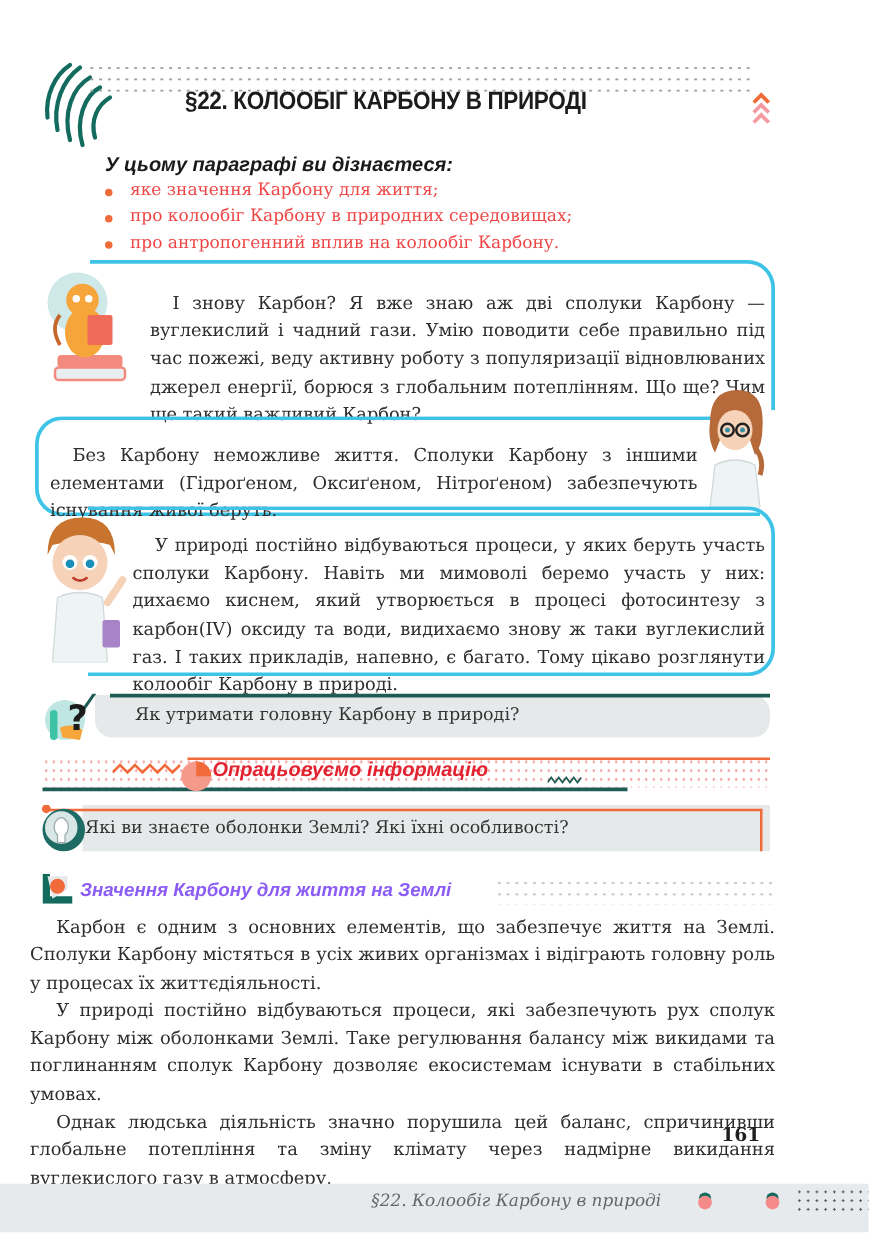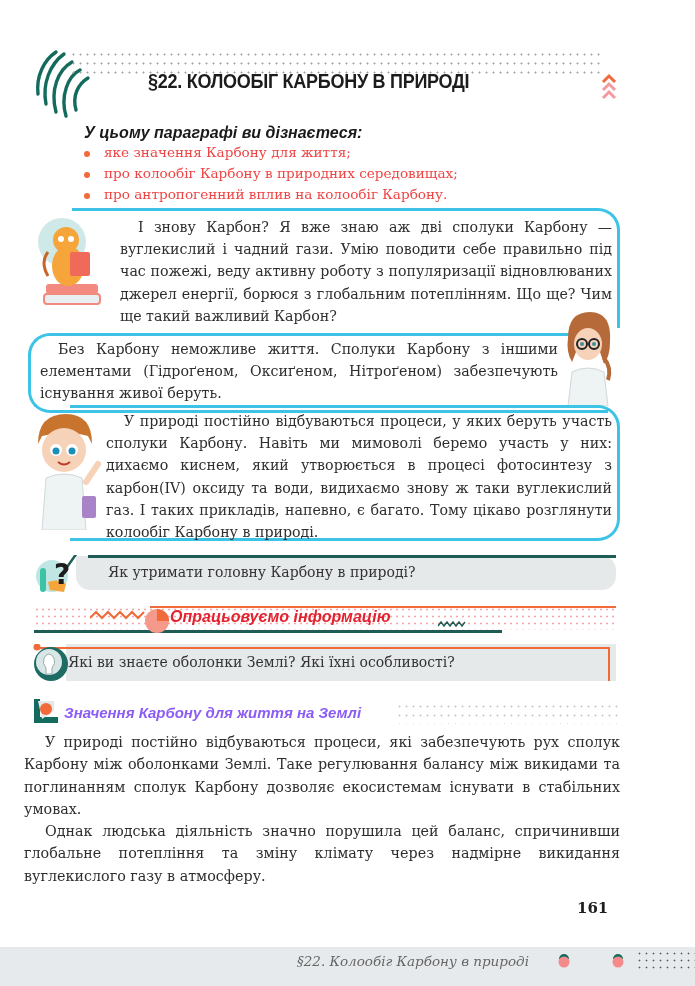--- a/index.html
+++ b/index.html
@@ -11,21 +11,21 @@
   .dots { background-image: radial-gradient(circle, #9aa3a6 0.9px, transparent 1.1px); background-size: 7px 9px; }
   .title { position: absolute; left: 148px; top: 70px; font-family: "Liberation Sans", sans-serif; font-weight: 700; font-size: 20px; letter-spacing: -0.3px; color: #1c1c1c; transform: scaleX(0.9); transform-origin: left; }
 
   .learn-title { position: absolute; left: 84px; top: 124px; font-family: "Liberation Sans", sans-serif; font-weight: 700; font-style: italic; font-size: 16px; color: #1a1a1a; }
   .bullets { position: absolute; left: 82px; top: 142px; list-style: none; }
   .bullets li { font-size: 13.6px; line-height: 21px; position: relative; padding-left: 22px; color: #ef4444; }
   .bullets li::before { content: ""; position: absolute; left: 2px; top: 9px; width: 6px; height: 6px; border-radius: 50%; background: #f06a3a; }
 
   .bubble { position: absolute; border: 3px solid #3cc3e6; border-radius: 22px; }
   .para { position: absolute; font-size: 14.2px; line-height: 22.2px; color: #2e2e2e; text-align: justify; }
-  .para p { text-indent: 18px; }
+  .para p { text-indent: 18px; margin-top: 16px; }
 
   .qbar { position: absolute; background: #e6e9ea; border-radius: 0 14px 14px 14px; }
   .qtext { position: absolute; font-size: 14px; color: #333; }
 
   .info-title { position: absolute; left: 170px; top: 608px; font-family: "Liberation Sans", sans-serif; font-weight: 700; font-style: italic; font-size: 16px; color: #e3222f; }
 
   .sec-title { position: absolute; left: 64px; top: 704px; font-family: "Liberation Sans", sans-serif; font-weight: 700; font-style: italic; font-size: 15px; color: #8b5cf6; }
 
   .body-text { position: absolute; left: 24px; top: 731px; width: 596px; font-size: 14.3px; line-height: 22.3px; color: #2e2e2e; text-align: justify; }
   .body-text p { text-indent: 21px; }
@@ -166,20 +166,21 @@
   <svg class="abs" style="left:34px;top:699px" width="24" height="24" viewBox="0 0 24 24">
     <path d="M0 0 L6 0 L6 18 L24 18 L24 24 L0 24z" fill="#136b5e"></path>
     <path d="M4 2 L20 2 L20 12 L8 20z" fill="#e6e9ea"></path>
     <circle cx="12" cy="10" r="6" fill="#f06a3a"></circle>
   </svg>
   <div class="sec-title">Значення Карбону для життя на Землі</div>
   <div class="abs dots" style="left:396px;top:702px;width:222px;height:22px;background-image:radial-gradient(circle,#c3c8ca 0.9px,transparent 1.1px);"></div>
 </div>
 
 <div class="body-text">
+  <p>Карбон є одним з основних елементів, що забезпечує життя на Землі. Сполуки Карбону містяться в усіх живих організмах і відіграють головну роль у процесах їх життєдіяльності.</p>
   <p>У природі постійно відбуваються процеси, які забезпечують рух сполук Карбону між оболонками Землі. Таке регулювання балансу між викидами та поглинанням сполук Карбону дозволяє екосистемам існувати в стабільних умовах.</p>
   <p>Однак людська діяльність значно порушила цей баланс, спричинивши глобальне потепління та зміну клімату через надмірне викидання вуглекислого газу в атмосферу.</p>
 </div>
 
 <div>
   <div class="footer"></div>
   <div class="footer-title">§22. Колообіг Карбону в природі</div>
   <svg class="abs" style="left:558px;top:953px" width="12" height="16" viewBox="0 0 12 16">
     <path d="M1 6 a5 5 0 0 1 10 0z" fill="#136b5e"></path>
     <circle cx="6" cy="9" r="5.5" fill="#f58a8a"></circle>

